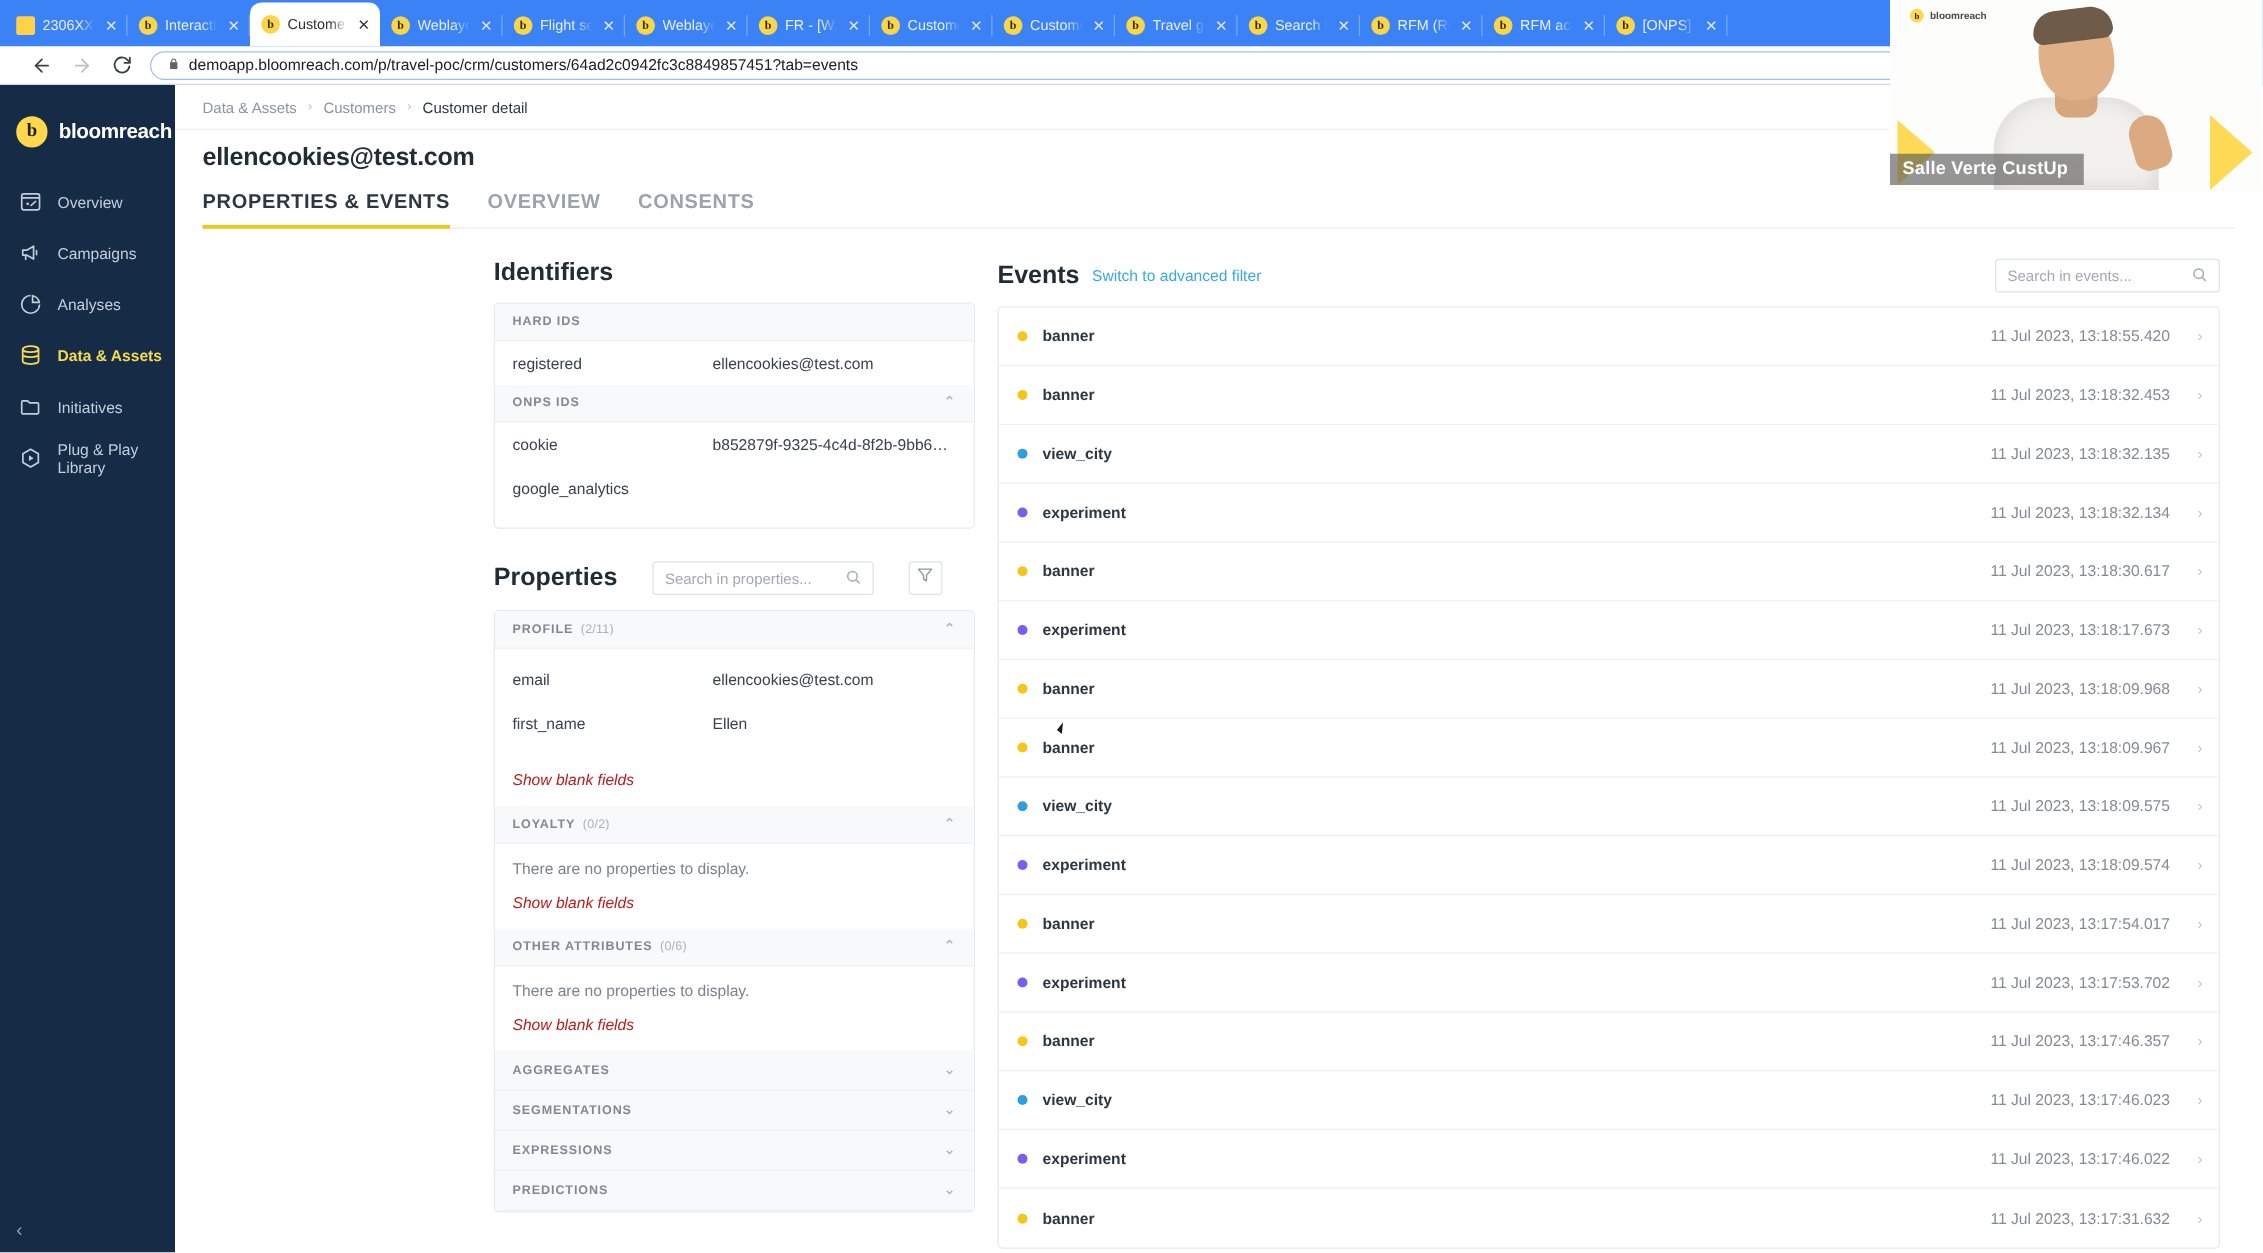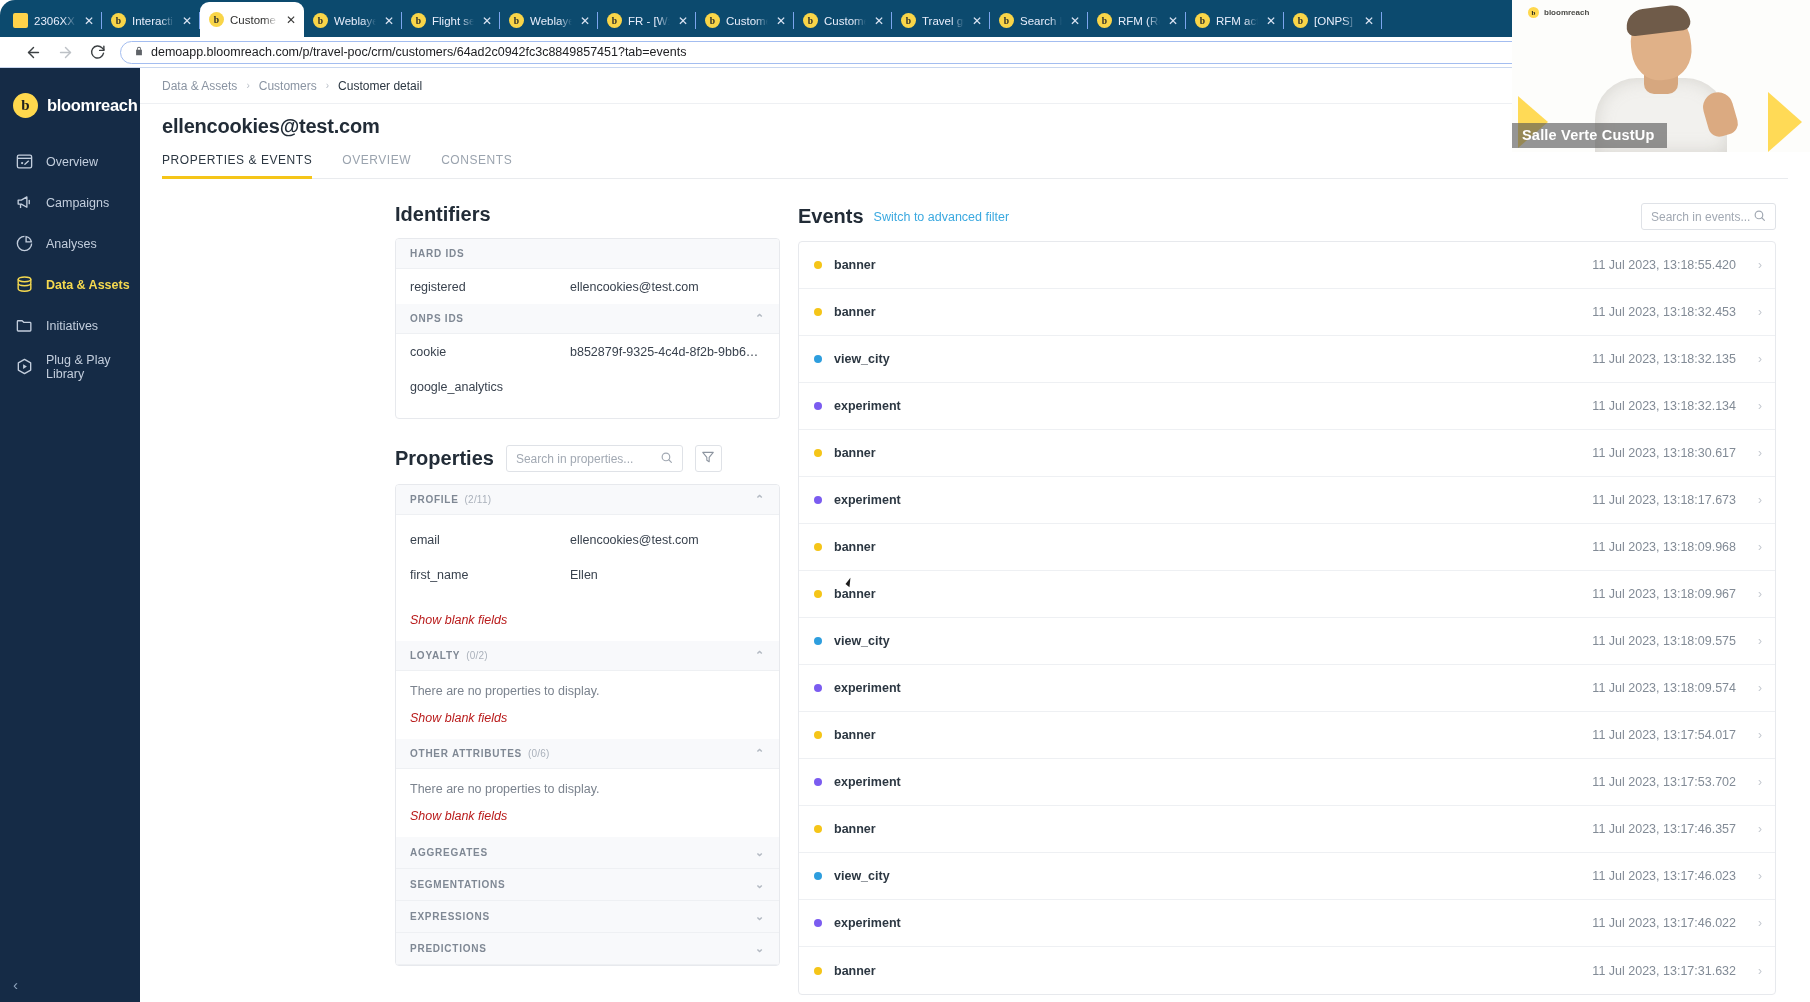--- a/index.html
+++ b/index.html
@@ -4,21 +4,21 @@
 <style>
   * { box-sizing: border-box; margin: 0; padding: 0; }
   html, body {
     width: 1810px; height: 1002px;
     overflow: hidden;
     font-family: "Liberation Sans", sans-serif;
     background: #ffffff;
   }
 
   
-  #browser-chrome { width: 100%; background: #0c4a6e; border-radius: 15px; }
+  #browser-chrome { width: 100%; background: #3b82f6; }
   #tab-strip {
     height: 37px; display: flex; align-items: flex-end;
     padding-left: 4px; overflow: hidden;
   }
   .tab {
     height: 33px; min-width: 0; flex: 0 0 auto;
     width: 98px;
     display: flex; align-items: center;
     padding: 0 6px 0 9px; gap: 6px;
     color: #e8eefc; font-size: 11.5px;
@@ -133,21 +133,21 @@
   #page-head { padding: 11px 22px 0 22px; }
   #page-title {
     font-size: 20px; font-weight: bold; color: #222c37;
     letter-spacing: -.2px;
   }
   #tabbar {
     display: flex; gap: 30px; margin-top: 15px;
     border-bottom: 1px solid #e9ebee;
   }
   .app-tab {
-    font-size: 12px; letter-spacing: .55px; font-weight: normal;
+    font-size: 16px; letter-spacing: .55px; font-weight: bold;
     color: #9aa3ae; padding-bottom: 9px;
     border-bottom: 3px solid transparent;
     margin-bottom: -1px;
   }
   .app-tab.active { color: #2c3742; border-bottom-color: #f5c518; }
 
   #content {
     flex: 1 1 auto; display: flex; gap: 18px;
     padding: 24px 34px 0 255px; min-height: 0; overflow: hidden;
   }
@@ -187,42 +187,42 @@
   }
   .collapsed-row {
     display: flex; align-items: center; justify-content: space-between;
     padding: 10px 14px; font-size: 10px; font-weight: bold;
     letter-spacing: .75px; color: #7f8894;
     background: #f8f9fb; border-bottom: 1px solid #eef0f3;
   }
 
   
   .props-head {
-    display: flex; align-items: center; gap: 12px; margin-bottom: 12px;
+    display: flex; align-items: center; gap: 28px; margin-bottom: 12px;
   }
   .search-box {
     height: 27px; border: 1px solid #dfe2e7; border-radius: 3px;
     display: flex; align-items: center; justify-content: space-between;
     padding: 0 9px; font-size: 12px; color: #a2a9b3; background: #fff;
   }
   #props-search { width: 177px; }
   .filter-btn {
     width: 27px; height: 27px; border: 1px solid #dfe2e7; border-radius: 3px;
     display: flex; align-items: center; justify-content: center;
     color: #8d95a0; background: #fff;
   }
 
   
   .events-head {
     display: flex; align-items: center; justify-content: space-between;
     margin-bottom: 11px;
   }
   .events-head-left { display: flex; align-items: center; gap: 10px; }
   .adv-filter { font-size: 12.5px; color: #3ba9e0; }
-  #events-search { width: 135px; }
+  #events-search { width: 180px; }
   .event-row {
     display: flex; align-items: center;
     height: 47px; padding: 0 13px 0 15px;
     border-bottom: 1px solid #eef0f3;
     font-size: 12.5px;
   }
   .event-row:last-child { border-bottom: none; }
   .dot {
     width: 8px; height: 8px; border-radius: 50%;
     flex: 0 0 auto; margin-right: 12px;

